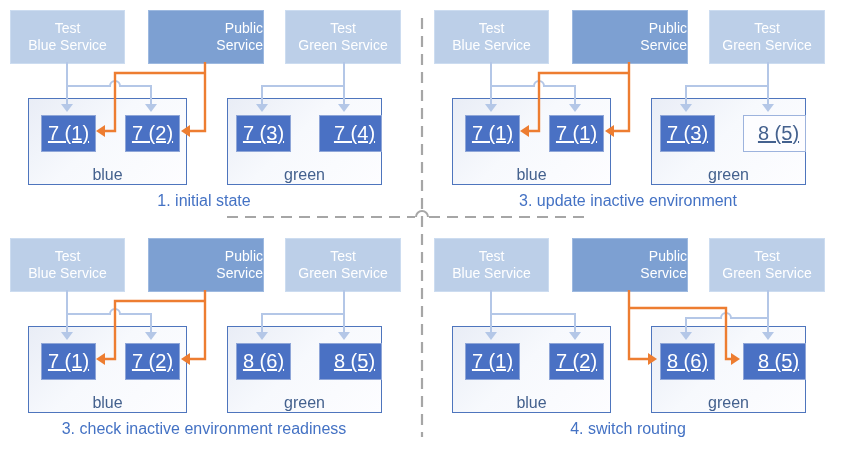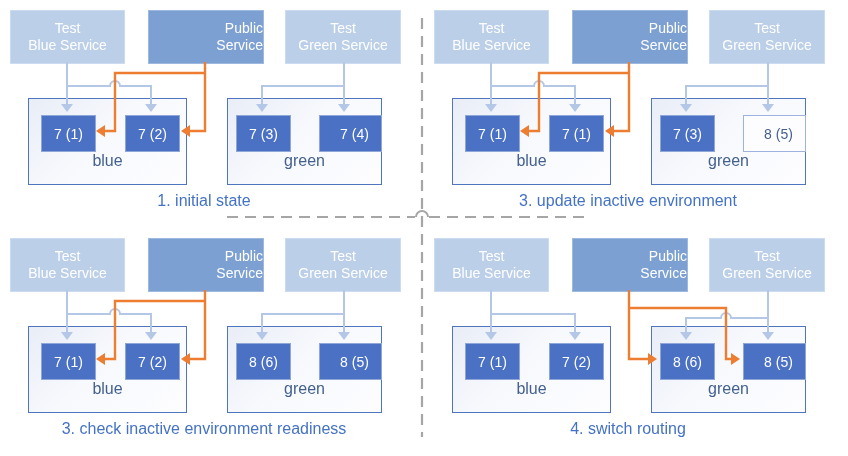--- a/index.html
+++ b/index.html
@@ -15,25 +15,25 @@
   .svc-blue{left:10px;}
   .svc-public{left:148px;width:114px;align-items:flex-end;}
   .svc-green{left:285px;width:114px;}
   .env{position:absolute;top:98px;height:85px;
        border:1.5px solid #4e75bd;
        background:linear-gradient(135deg,#e9edf6 0%,#f7f9fd 45%,#fdfdff 100%);}
   .env-blue{left:28px;width:157px;}
   .env-green{left:227px;width:153px;}
   .pod{position:absolute;top:16px;width:53px;height:35px;
        background:#4a71c4;border:1px solid #8fa6d8;color:#ffffff;
-       font-size:14px;display:flex;align-items:center;justify-content:center;}
+       font-size:20px;display:flex;align-items:center;justify-content:center;text-decoration:underline;}
   .pod.outline{background:#fdfdff;border:1px solid #9db3dd;color:#44618e;}
   .pod-a{left:12px;} .pod-b{left:96px;}
   .pod-c{left:8px;}  .pod-d{left:91px;padding-left:8px;}
-  .env-label{position:absolute;top:53px;left:0;width:100%;text-align:center;
+  .env-label{position:absolute;top:67px;left:0;width:100%;text-align:center;
              color:#44618e;font-size:16px;}
   .caption{position:absolute;top:192px;left:204px;transform:translateX(-50%);
            white-space:nowrap;color:#4472c4;font-size:16px;}
   g.light path{stroke:#b4c7e7;stroke-width:2;fill:none;}
   g.light polygon{fill:#b4c7e7;}
   g.orange path{stroke:#ed7d31;stroke-width:2.4;fill:none;}
   g.orange polygon{fill:#ed7d31;}
   svg.divider{position:absolute;left:0;top:0;pointer-events:none;}
   .dash{stroke:#a6a6a6;stroke-width:2.2;stroke-dasharray:11 7;fill:none;}
   .hop{stroke:#a6a6a6;stroke-width:2;fill:none;}

